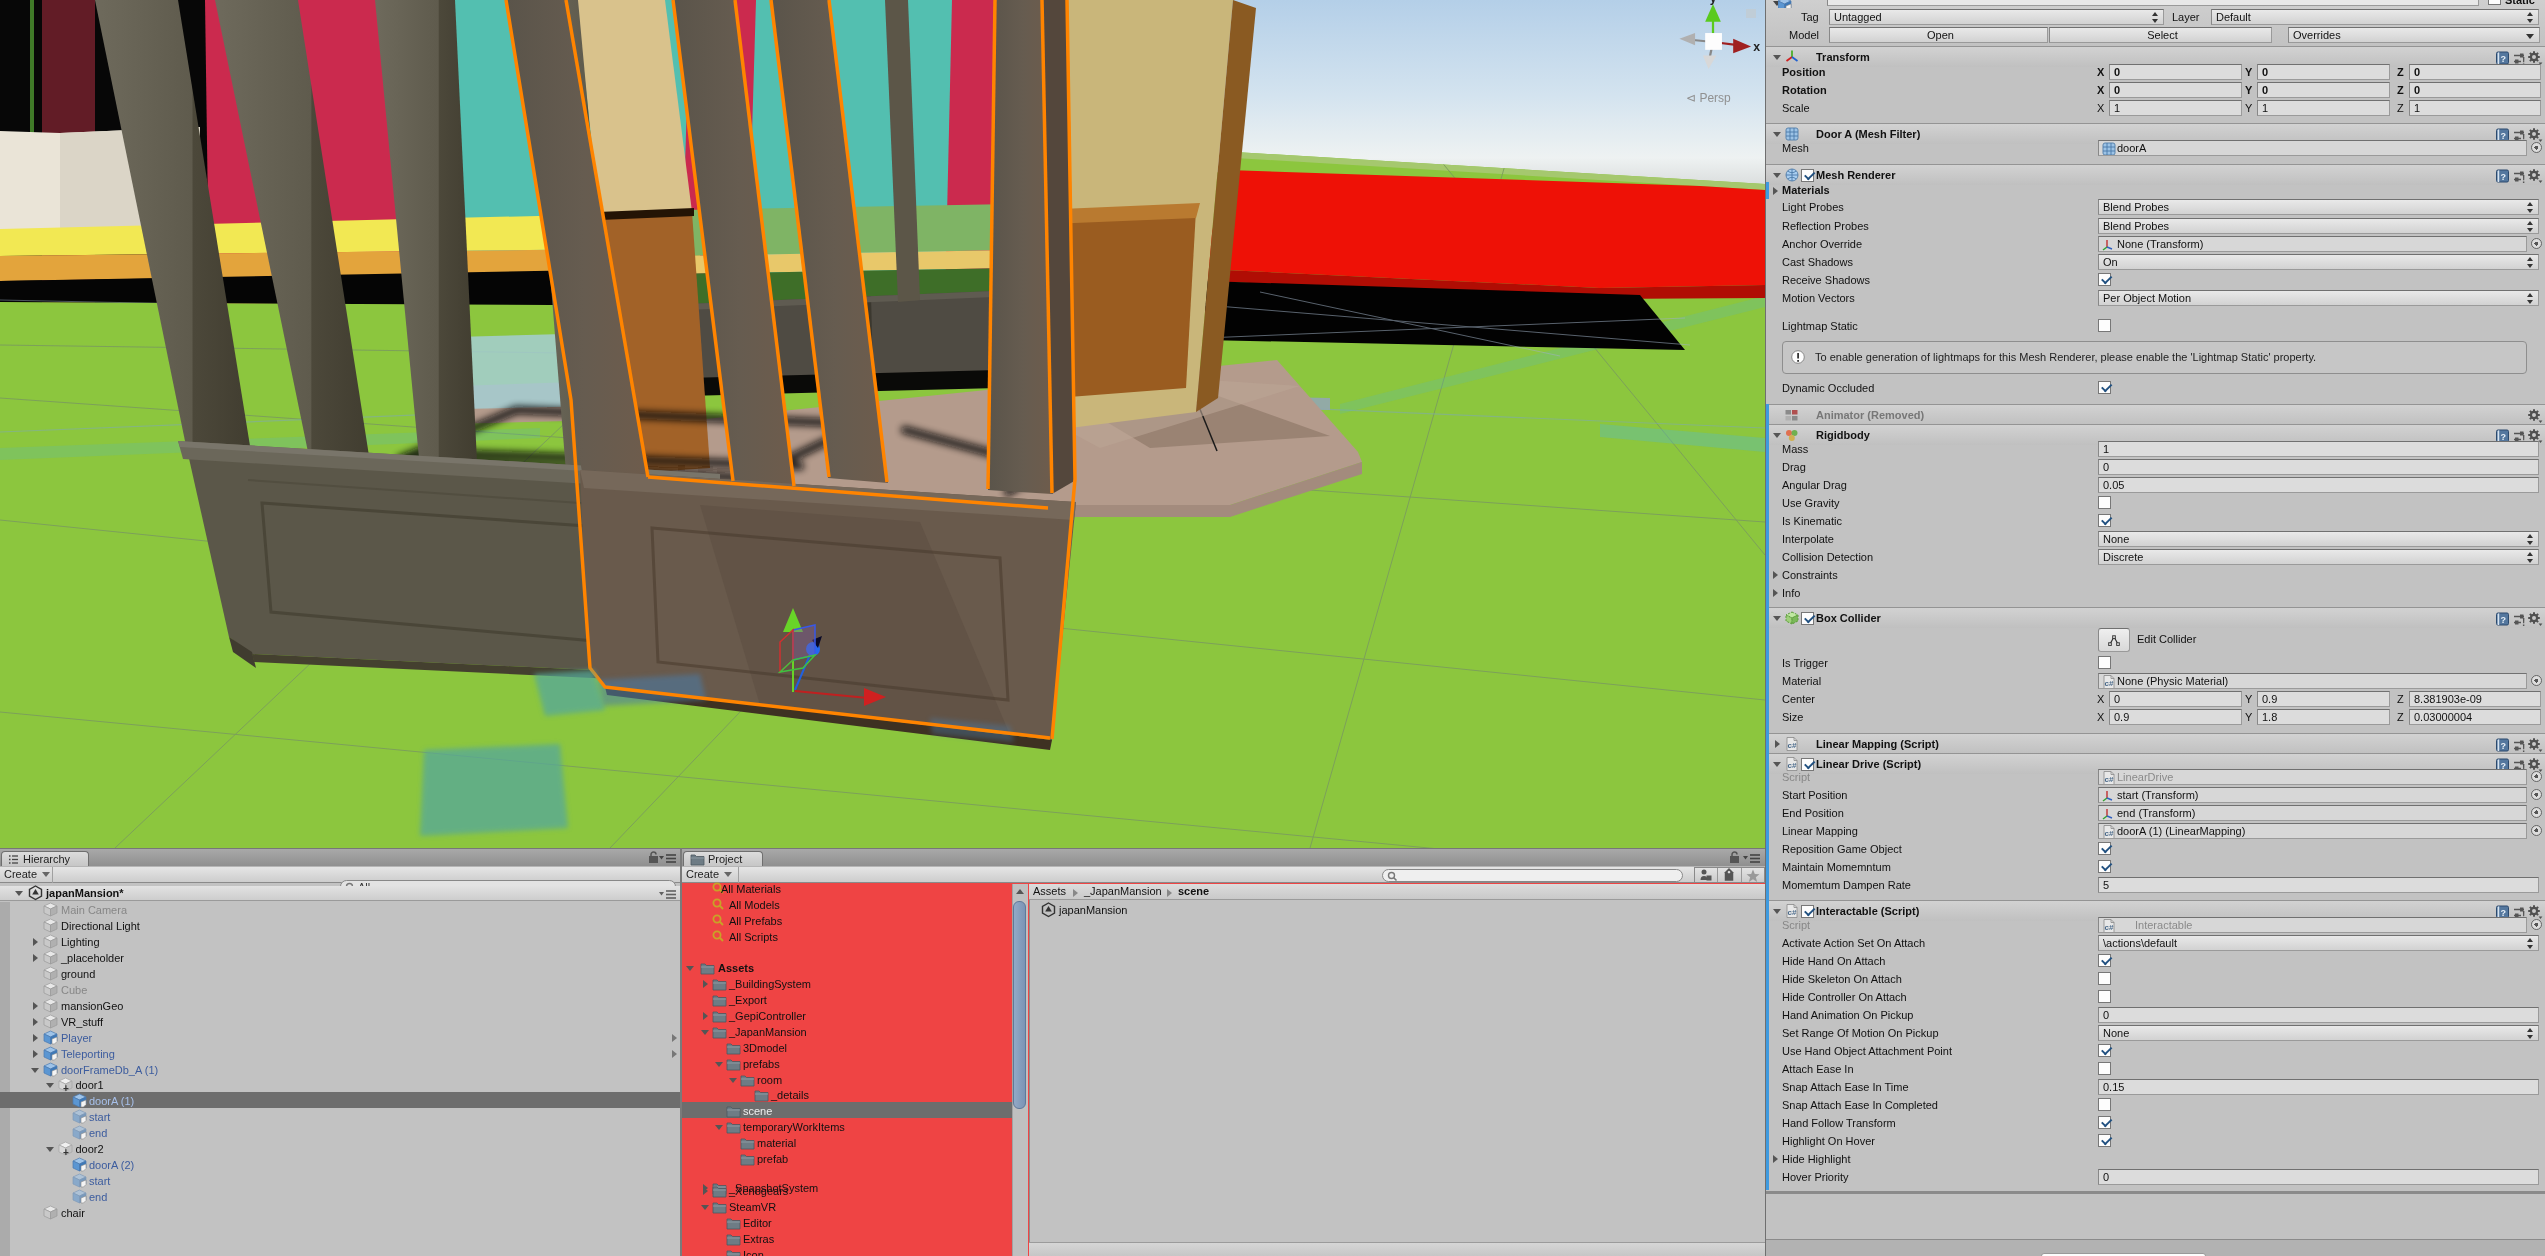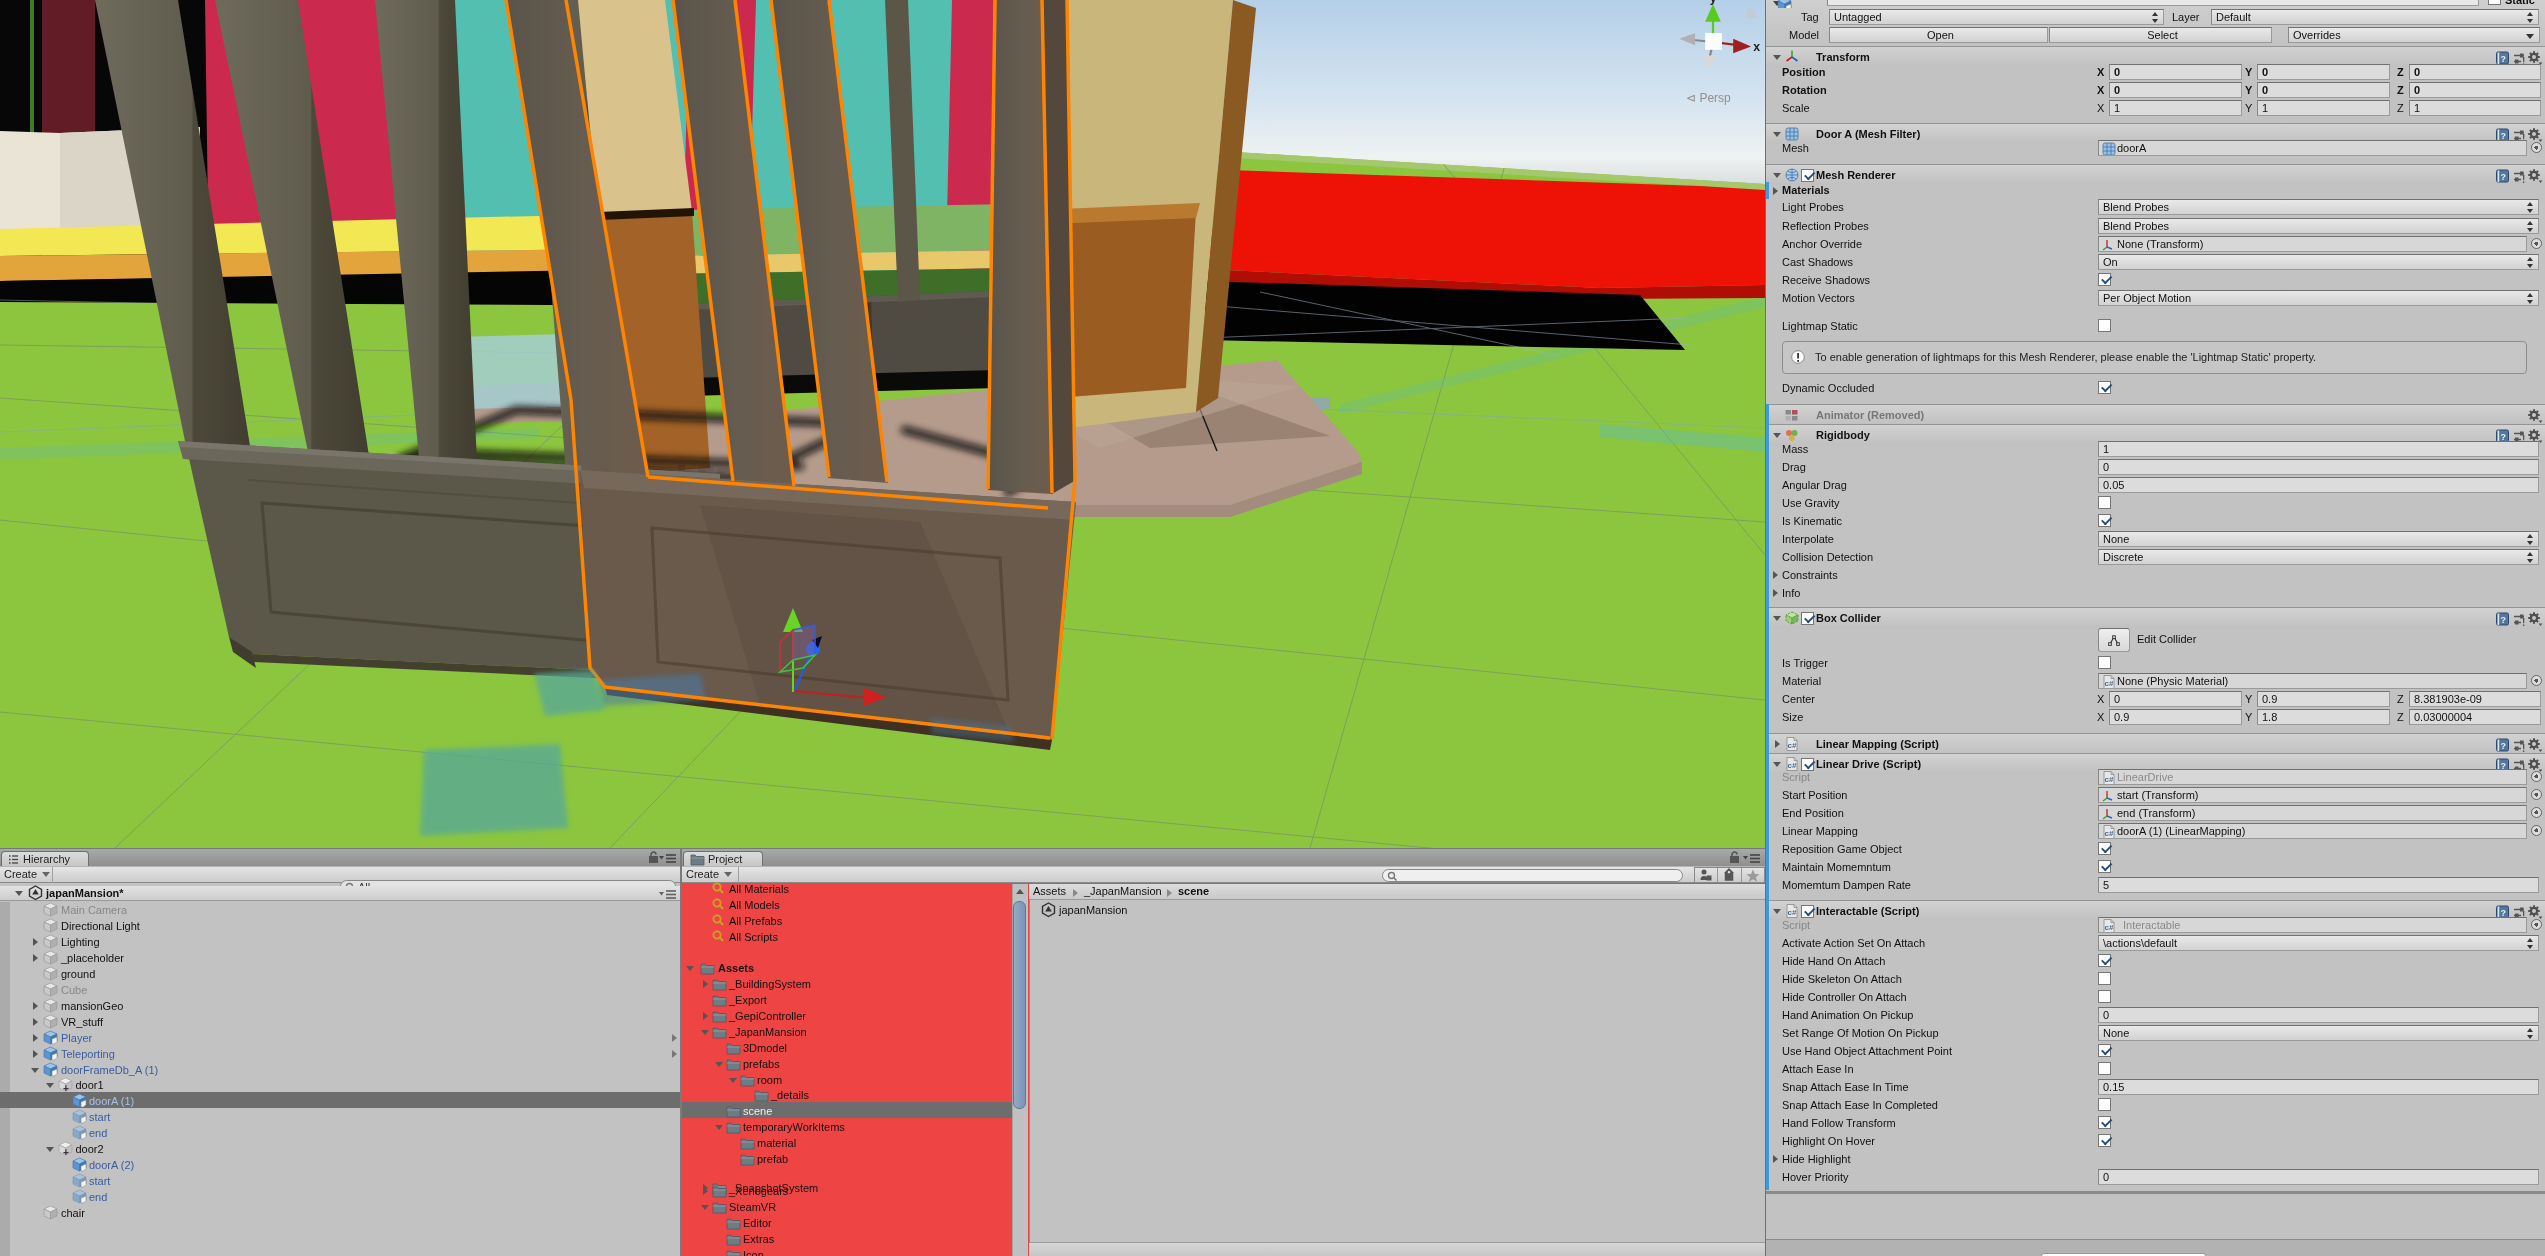--- a/index.html
+++ b/index.html
@@ -608,21 +608,21 @@
       <div style="flex:1;position:relative">
         <svg class="ic" width="13" height="13" style="left:4px;top:1px">
           <use href="#star"></use>
         </svg>
       </div>
     </div>
     <div class="row " style="top:33px;width:330px;">
       <svg class="ic" width="15" height="14" style="left:30px;top:1px">
         <use href="#mag"></use>
       </svg>
-      <span class="abs " style="left:47px">All Materials</span>
+      <span class="abs " style="left:39px">All Materials</span>
     </div>
     <div class="row " style="top:49px;width:330px;">
       <svg class="ic" width="15" height="14" style="left:30px;top:1px">
         <use href="#mag"></use>
       </svg>
       <span class="abs " style="left:47px">All Models</span>
     </div>
     <div class="row " style="top:65px;width:330px;">
       <svg class="ic" width="15" height="14" style="left:30px;top:1px">
         <use href="#mag"></use>
@@ -1058,21 +1058,21 @@
         <use href="#book"></use>
       </svg>
       <svg class="ic" width="12" height="12" style="right:20px;top:5px">
         <use href="#preset"></use>
       </svg>
       <svg class="ic" width="14" height="14" style="right:3px;top:4px">
         <use href="#gear"></use>
       </svg>
     </div>
     <div class="lbl gray" style="left:16px;top:916px">Script</div>
-    <div class="fld obj" style="left:332px;right:18px;top:917px;color:#8a8a8a;padding-left:24px"><svg class="ic" width="12" height="12" style="left:3px;top:1px">
+    <div class="fld obj" style="left:332px;right:18px;top:917px;color:#8a8a8a;padding-left:36px"><svg class="ic" width="12" height="12" style="left:3px;top:1px">
         <use href="#scriptico"></use>
       </svg>Interactable</div>
     <span class="pick" style="right:3px;top:919px"></span>
     <div class="lbl " style="left:16px;top:934px">Activate Action Set On Attach</div>
     <div class="fld drop" style="left:332px;right:6px;top:935px;height:16px;color:#111;font-weight:normal">\actions\default<span class="udarr"></span></div>
     <div class="lbl " style="left:16px;top:952px">Hide Hand On Attach</div>
     <span class="cb on" style="left:332px;top:954px"></span>
     <div class="lbl " style="left:16px;top:970px">Hide Skeleton On Attach</div>
     <span class="cb" style="left:332px;top:972px"></span>
     <div class="lbl " style="left:16px;top:988px">Hide Controller On Attach</div>

